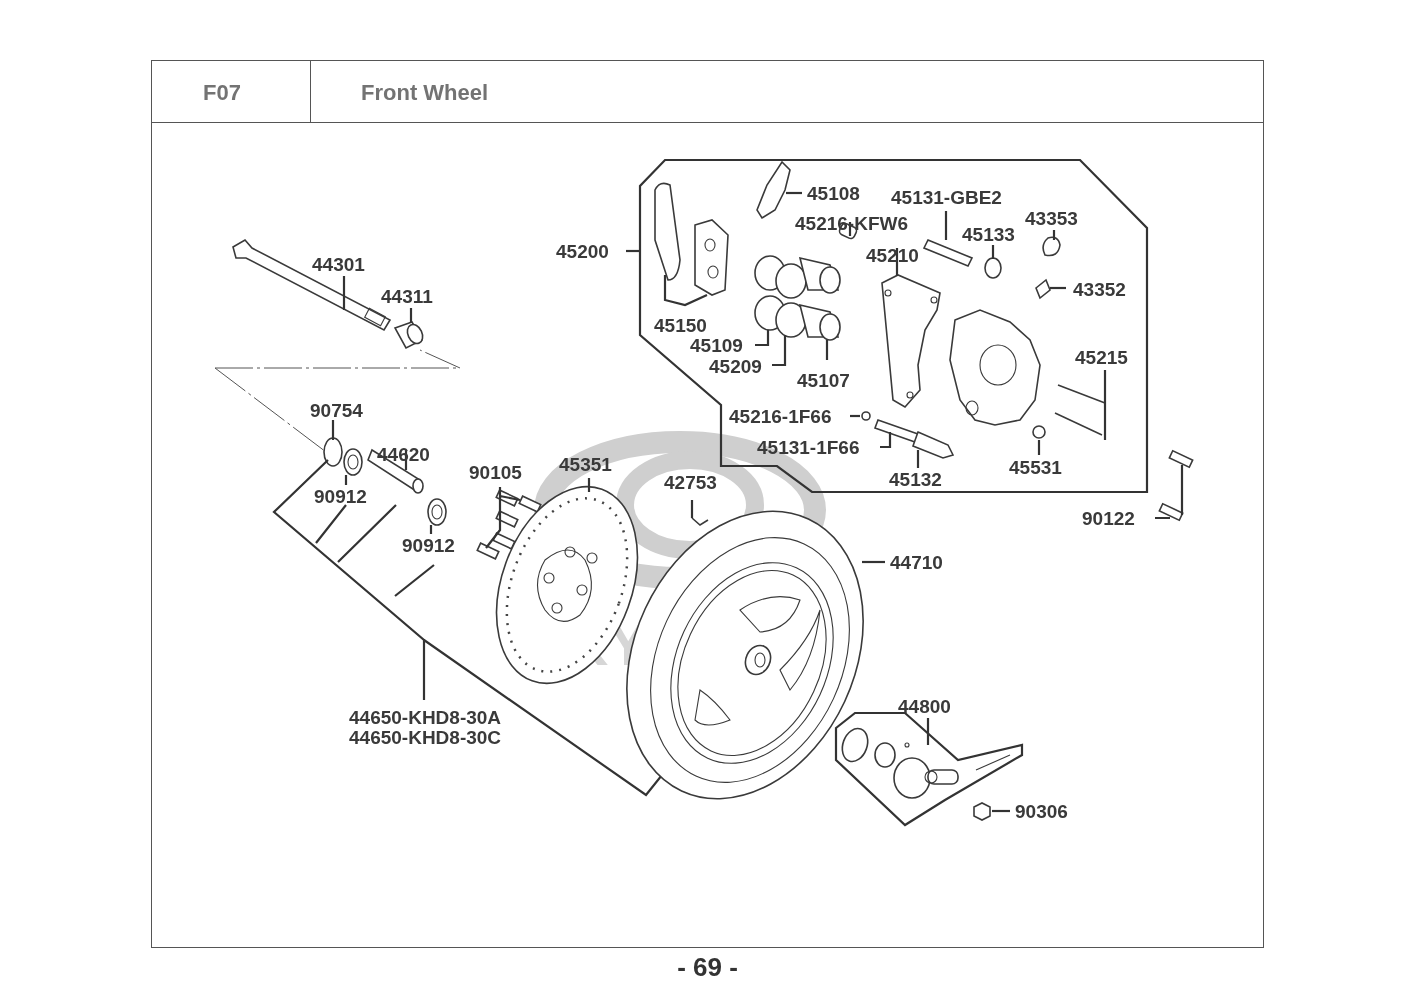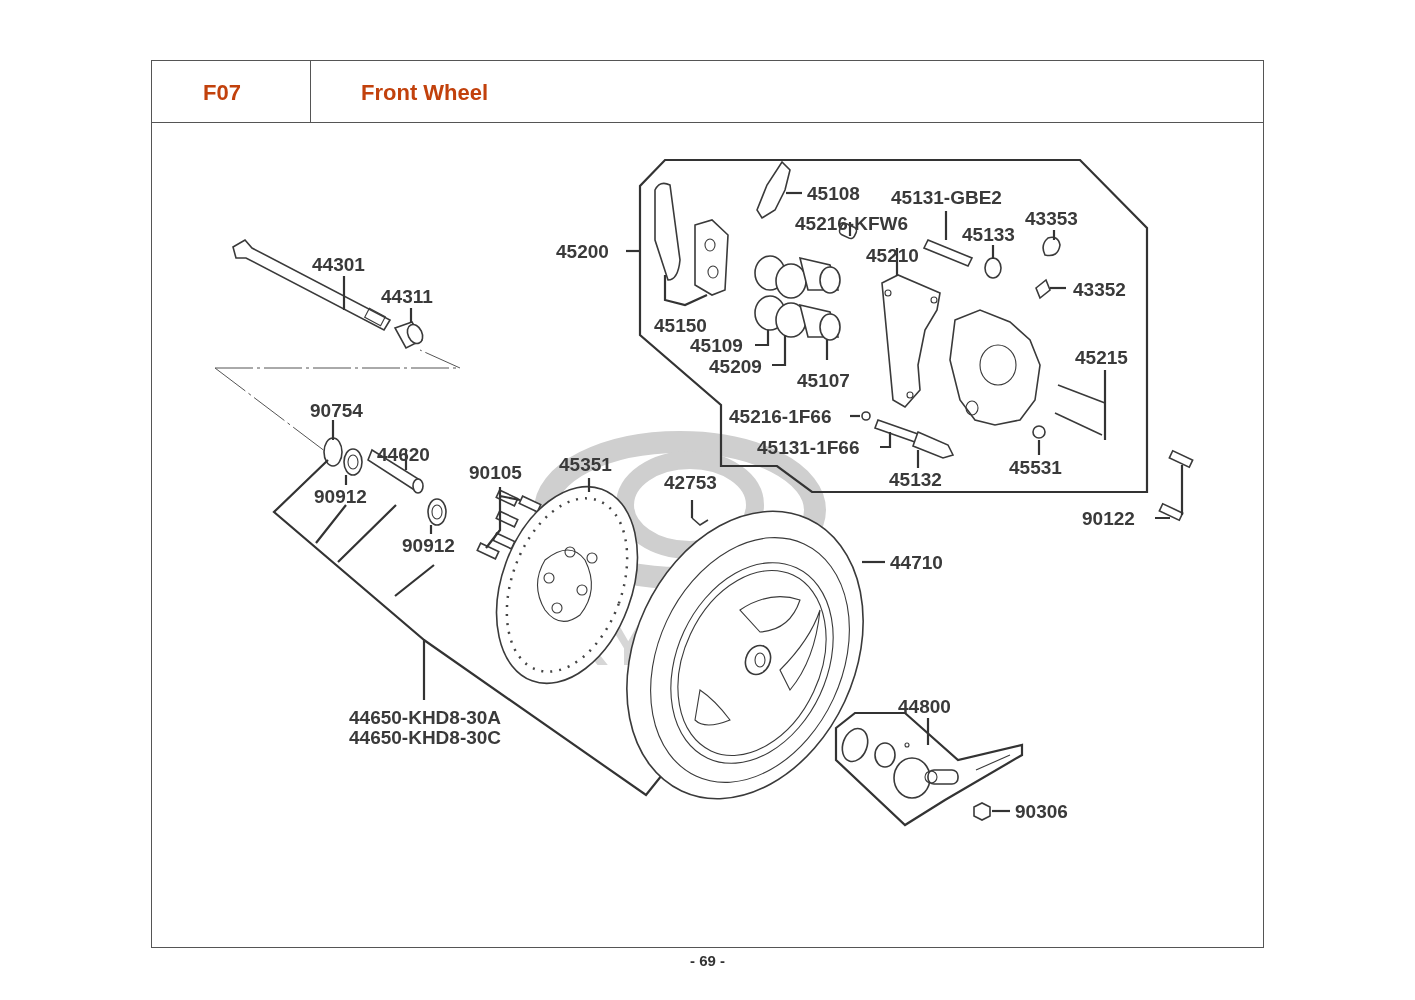--- a/index.html
+++ b/index.html
@@ -2,25 +2,25 @@
 <html><head>
 <meta charset="utf-8">
 <style>
   html, body { margin: 0; padding: 0; background: #ffffff; }
   body { width: 1415px; height: 1000px; position: relative; overflow: hidden;
          font-family: "Liberation Sans", sans-serif; color: #333333; }
   .frame { position: absolute; border: 1.5px solid #555555; box-sizing: border-box; }
   #header-code-cell { left: 151px; top: 60px; width: 160px; height: 63px; }
   #header-title-cell { left: 310px; top: 60px; width: 954px; height: 63px; border-left: none; }
   #diagram-frame { left: 151px; top: 122px; width: 1113px; height: 826px; }
-  .hdr-text { position: absolute; font-weight: bold; font-size: 22px; color: #c2410c; }
+  .hdr-text { position: absolute; font-weight: bold; font-size: 22px; color: #737373; }
   #page-code { left: 203px; top: 80px; }
   #page-title { left: 361px; top: 80px; text-align: center; }
   #page-number { position: absolute; left: 0; width: 1415px; top: 952px; text-align: center;
-                 font-weight: bold; font-size: 15px; color: #333333; }
+                 font-weight: bold; font-size: 26px; color: #333333; }
   svg#diagram { position: absolute; left: 0; top: 0; }
   .lbl { font-family: "Liberation Sans", sans-serif; font-weight: bold; font-size: 19px; fill: #3a3a3a; }
   .ln { stroke: #333333; stroke-width: 2.2; fill: none; }
   .part { stroke: #3a3a3a; stroke-width: 1.6; fill: #ffffff; }
   .part-thin { stroke: #3a3a3a; stroke-width: 1.1; fill: none; }
   .wm { fill: none; stroke: #cfcfcf; }
 </style>
 </head>
 <body>
 

